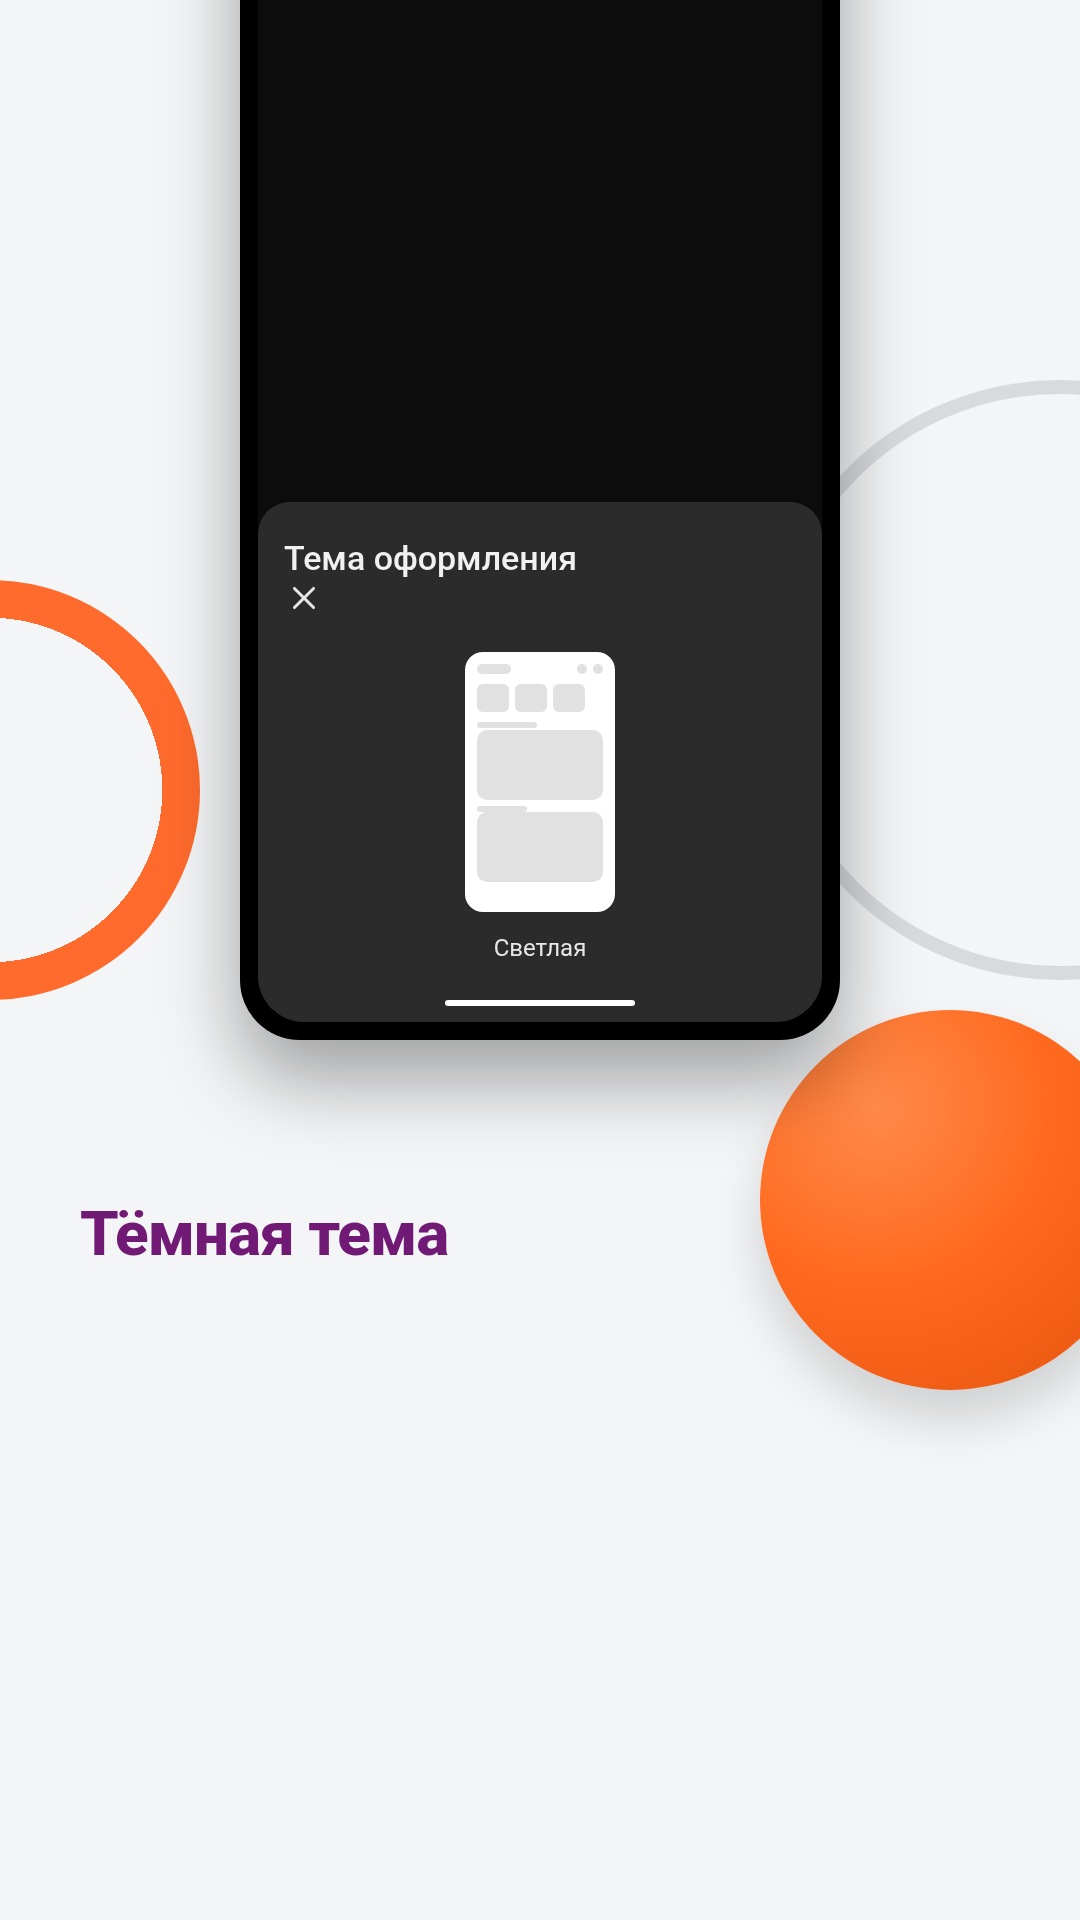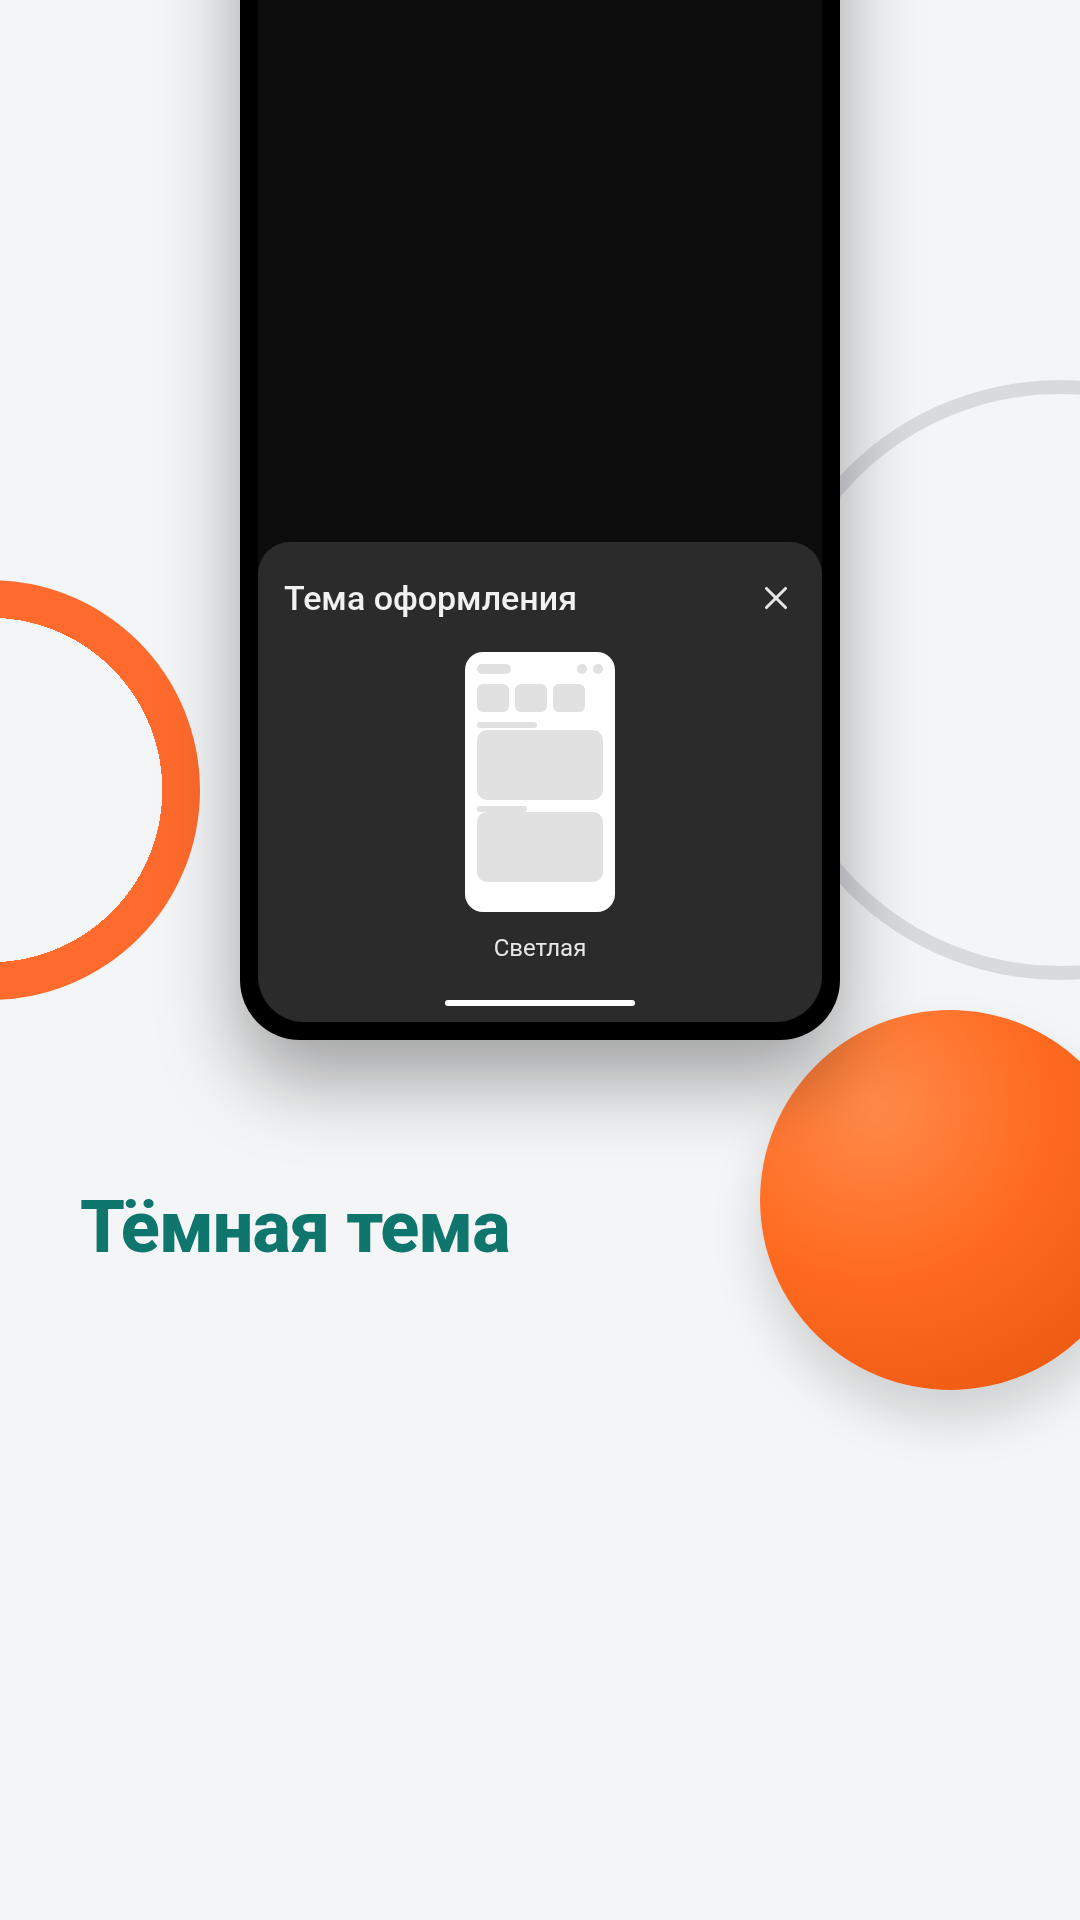--- a/index.html
+++ b/index.html
@@ -12,21 +12,21 @@
   .ring-grey   { width:600px; height:600px; right:-280px; top:380px; border:14px solid #d9dadd; background:transparent; }
   .ball        { width:380px; height:380px; right:-60px; bottom:530px; background:radial-gradient(circle at 30% 25%, #ff8b4a 0%, #ff6a20 45%, #e5530c 100%); box-shadow:0 30px 50px rgba(0,0,0,.15); }
 
   
   .phone { position:absolute; top:-260px; left:50%; transform:translateX(-50%); width:600px; height:1300px; background:#000; border-radius:60px; box-shadow:0 40px 80px rgba(0,0,0,.35); overflow:hidden; z-index:5; }
   .phone::before {  content:""; position:absolute; right:-6px; top:280px; width:6px; height:120px; background:#000; border-radius:3px; box-shadow:0 160px 0 #000, 0 320px 0 #000; }
   .screen { position:absolute; inset:18px; background:#0c0c0c; border-radius:46px; overflow:hidden; }
 
   
   .sheet { position:absolute; left:0; right:0; bottom:0; background:#2b2b2b; border-radius:32px 32px 0 0; padding:36px 26px 60px; }
-  .sheet-head { display:flex; align-items:flex-start; justify-content:space-between; margin-bottom:34px; }
+  .sheet-head { display:flex; align-items:flex-start; justify-content:space-between; margin-bottom:34px;flex-direction:column; }
   .sheet-title { font-size:34px; color:#f1f1f1; font-weight:500; }
   .close { width:40px; height:40px; position:relative; cursor:pointer; }
   .close::before,.close::after { content:""; position:absolute; left:50%; top:50%; width:30px; height:3px; background:#e6e6e6; border-radius:2px; }
   .close::before { transform:translate(-50%,-50%) rotate(45deg); }
   .close::after  { transform:translate(-50%,-50%) rotate(-45deg); }
 
   .options { display:flex; justify-content:space-between; }
   .option { flex:1; display:flex; flex-direction:column; align-items:center; cursor:pointer; }
   .option .label { margin-top:22px; font-size:24px; color:#e8e8e8; }
 
@@ -56,21 +56,21 @@
   .r1c { top:32px; left:88px; width:32px; height:28px; }
   
   .b1 { top:78px; left:12px; right:12px; height:70px; border-radius:10px; }
   .b2 { top:160px; left:12px; right:12px; height:70px; border-radius:10px; }
   .tline { top:70px; left:12px; width:60px; height:6px; }
   .bline { top:154px; left:12px; width:50px; height:6px; }
 
   .home-indicator { position:absolute; bottom:16px; left:50%; transform:translateX(-50%); width:190px; height:6px; background:#fff; border-radius:3px; }
 
   
-  .headline { position:absolute; left:80px; bottom:650px; font-size:72px; font-weight:800; color:#0f766e; letter-spacing:-1px; z-index:2; }
+  .headline { position:absolute; left:80px; bottom:650px; font-size:62px; font-weight:800; color:#701a75; letter-spacing:-1px; z-index:2; }
 </style>
 </head>
 <body>
 
 <div class="deco ring-grey"></div>
 <div class="deco ring-orange"></div>
 <div class="deco ball"></div>
 
 <div class="headline">Тёмная тема</div>
 

